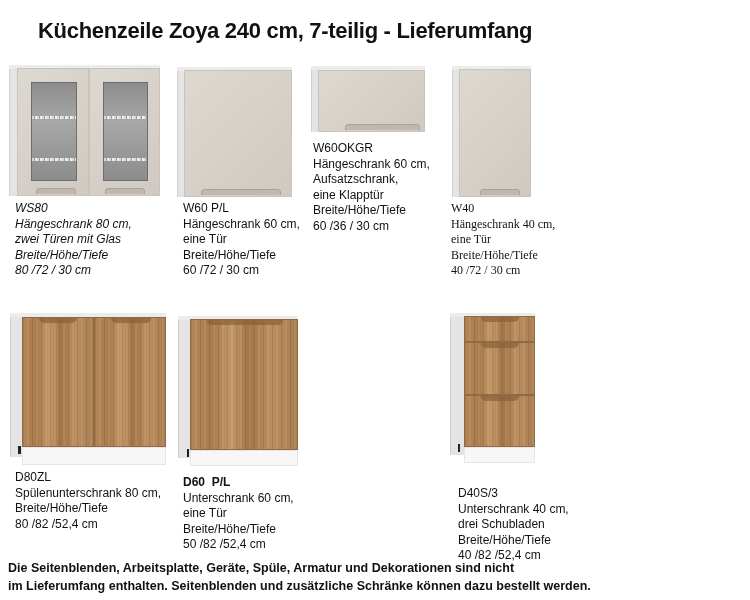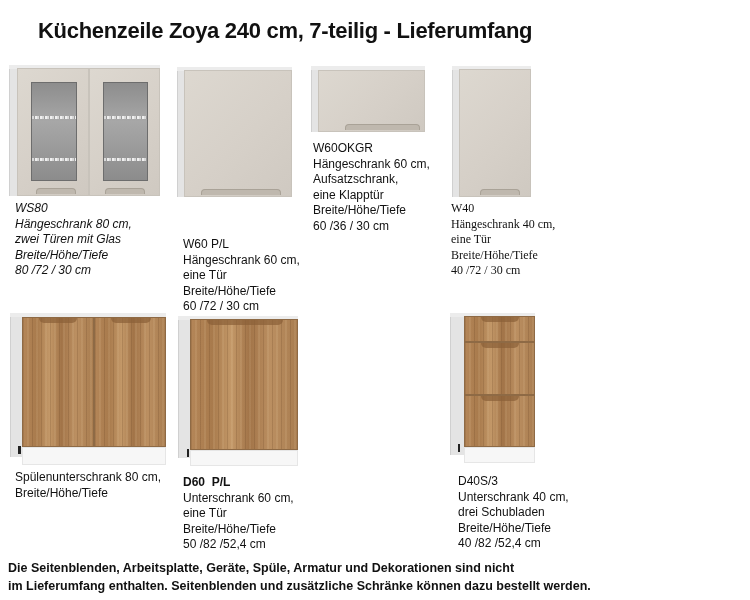--- a/index.html
+++ b/index.html
@@ -57,21 +57,21 @@
   <div>80 /72 / 30 cm</div>
 </div>
 
 <div class="cab" style="left:177px;top:67px;width:115px;height:130px;">
   <div class="side" style="width:8px;"></div>
   <div class="top"></div>
   <div class="beige" style="left:7px;top:3px;width:108px;height:127px;">
     <div class="handle-bottom" style="left:16px;width:78px;"></div>
   </div>
 </div>
-<div class="txt" style="left:183px;top:201px;margin-top:36px;">
+<div class="txt" style="left:183px;top:201px;">
   <div>W60 P/L</div>
   <div>Hängeschrank 60 cm,</div>
   <div>eine Tür</div>
   <div>Breite/Höhe/Tiefe</div>
   <div>60 /72 / 30 cm</div>
 </div>
 
 <div class="cab" style="left:311px;top:66px;width:114px;height:66px;">
   <div class="side" style="width:8px;"></div>
   <div class="top"></div>
@@ -109,22 +109,24 @@
   <div class="wood" style="left:12px;top:4px;width:72px;height:130px;">
     <div class="handle-top" style="left:16px;width:38px;"></div>
   </div>
   <div class="wood" style="left:84px;top:4px;width:72px;height:130px;">
     <div class="handle-top" style="left:16px;width:40px;"></div>
   </div>
   <div class="plinth" style="left:12px;top:134px;width:144px;height:18px;"></div>
   <div class="foot" style="left:8px;top:133px;"></div>
 </div>
 <div class="txt" style="left:15px;top:470px;">
+  <div>D80ZL</div>
   <div>Spülenunterschrank 80 cm,</div>
   <div>Breite/Höhe/Tiefe</div>
+  <div>80 /82 /52,4 cm</div>
 </div>
 
 <div class="cab" style="left:178px;top:316px;width:120px;height:150px;">
   <div class="side" style="width:12px;bottom:8px;"></div>
   <div class="top"></div>
   <div class="wood" style="left:12px;top:3px;width:108px;height:131px;">
     <div class="handle-top" style="left:16px;width:76px;"></div>
   </div>
   <div class="plinth" style="left:12px;top:134px;width:108px;height:16px;"></div>
   <div class="foot" style="left:9px;top:133px;width:2px;"></div>
@@ -145,21 +147,21 @@
   </div>
   <div class="wood" style="left:14px;top:29px;width:71px;height:53px;">
     <div class="handle-top" style="left:16px;width:38px;"></div>
   </div>
   <div class="wood" style="left:14px;top:82px;width:71px;height:52px;">
     <div class="handle-top" style="left:16px;width:38px;"></div>
   </div>
   <div class="plinth" style="left:14px;top:134px;width:71px;height:16px;"></div>
   <div class="foot" style="left:8px;top:131px;width:2px;"></div>
 </div>
-<div class="txt" style="left:458px;top:474px;">
+<div class="txt" style="left:458px;top:486px;">
   <div>D40S/3</div>
   <div>Unterschrank 40 cm,</div>
   <div>drei Schubladen</div>
   <div>Breite/Höhe/Tiefe</div>
   <div>40 /82 /52,4 cm</div>
 </div>
 
 <div class="footer">
   <div>Die Seitenblenden, Arbeitsplatte, Geräte, Spüle, Armatur und Dekorationen sind nicht</div>
   <div>im Lieferumfang enthalten. Seitenblenden und zusätzliche Schränke können dazu bestellt werden.</div>

